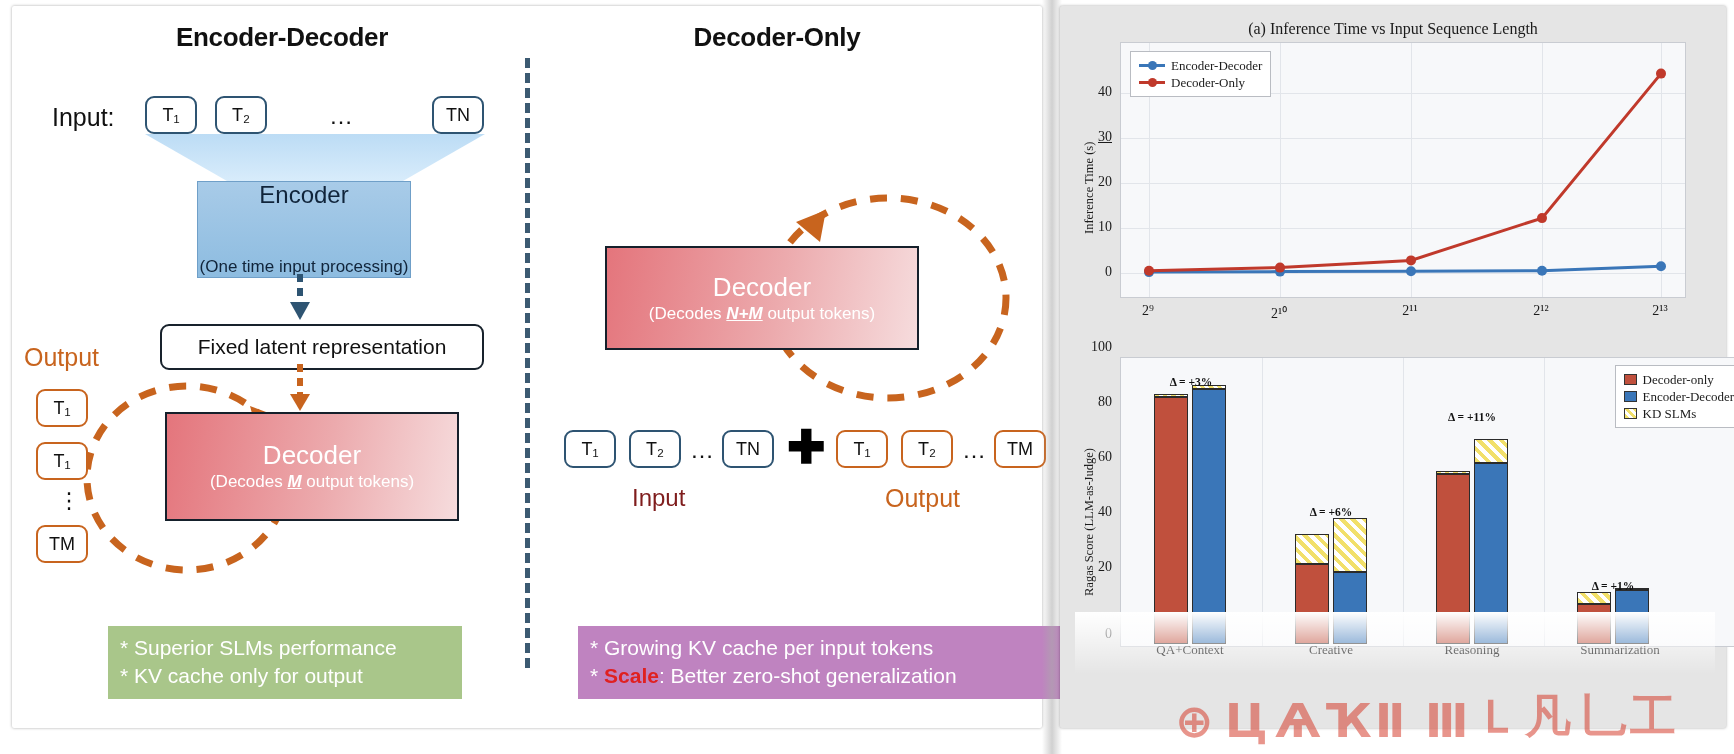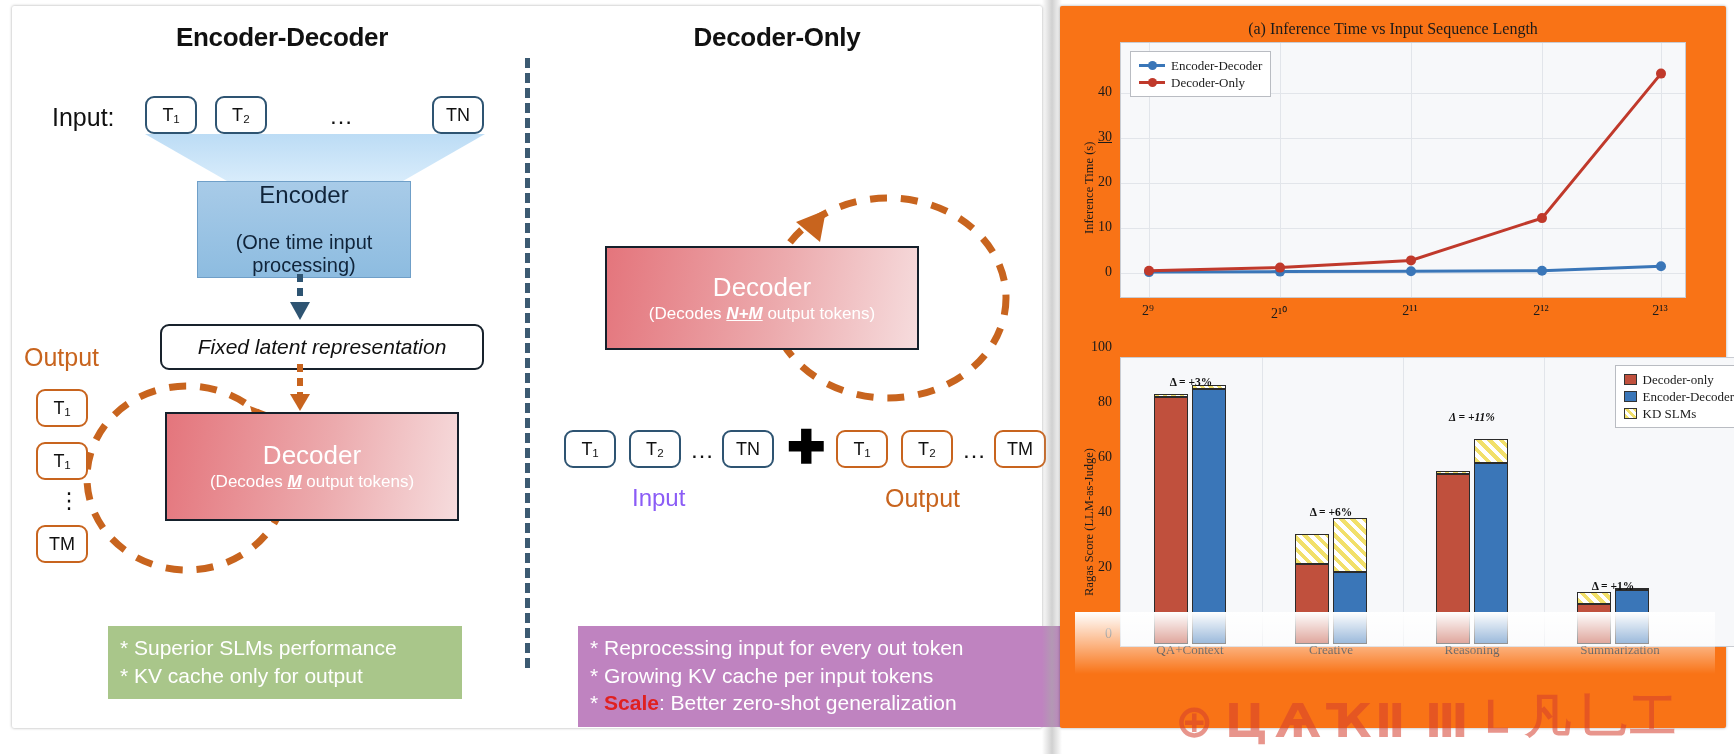--- a/index.html
+++ b/index.html
@@ -12,58 +12,58 @@
 
   .divider{position:absolute;left:513px;top:52px;height:610px;border-left:5px dashed #3c5a72;}
 
   .dtitle{position:absolute;font-weight:bold;color:#111;text-align:center;
       font-family:"Liberation Sans",sans-serif;font-size:26px;letter-spacing:-.3px;}
   #t-ed{left:80px;top:16px;width:380px;}
   #t-do{left:600px;top:16px;width:330px;}
 
   .lbl-input{position:absolute;font-size:25px;color:#111;}
   .lbl-output-orange{position:absolute;font-size:25px;color:#c8641e;font-weight:400;}
-  .lbl-plain{position:absolute;font-size:24px;color:#8b5cf6;}
+  .lbl-plain{position:absolute;font-size:24px;color:#7f1d1d;}
 
   
   .tok{position:absolute;width:52px;height:38px;border-radius:9px;background:#fff;
       display:flex;align-items:center;justify-content:center;font-size:18px;color:#111;box-sizing:border-box;}
   .tok.blue{border:2.4px solid #2e5472;}
   .tok.orange{border:2.4px solid #c8641e;}
   .dots{position:absolute;font-size:24px;color:#111;letter-spacing:2px;}
   .vdots{position:absolute;font-size:22px;color:#111;line-height:6px;}
 
   
   .funnel{position:absolute;}
 
   .encoder-box{position:absolute;background:linear-gradient(180deg,#a8cbe8,#8dbce0);
       border:1.5px solid #6f9fc8;display:flex;flex-direction:column;align-items:center;justify-content:space-between;
       color:#10243a;text-align:center;}
   .encoder-box .bt{font-size:24px;line-height:1.1;}
-  .encoder-box .st{font-size:20px;line-height:1.15;margin-top:9px;}
+  .encoder-box .st{font-size:17px;line-height:1.15;margin-top:9px;}
 
   .latent-box{position:absolute;border:2.6px solid #18222c;border-radius:9px;background:#fff;
       display:flex;align-items:center;justify-content:center;font-size:21px;color:#111;}
 
   .decoder-box{position:absolute;background:linear-gradient(100deg,#e4757c 0%,#ecaaad 55%,#f6dcdd 100%);
       border:2.2px solid #15202b;display:flex;flex-direction:column;align-items:center;justify-content:center;
       color:#fff;text-align:center;}
   .decoder-box .bt{font-size:26px;line-height:1.1;}
   .decoder-box .st{font-size:17px;line-height:1.15;margin-top:2px;}
   .decoder-box .st u{font-style:italic;font-weight:bold;}
 
   .note-box{position:absolute;padding:8px 12px 10px 12px;color:#fff;font-size:21px;line-height:1.32;}
   .note-green{background:#a9c68a;}
   .note-purple{background:#bf83c0;}
   .note-box .hot{color:#e02020;font-weight:bold;}
 
   .plus{position:absolute;color:#000;font-size:46px;font-weight:bold;line-height:1;}
 
   
-  .charts-panel{position:absolute;left:1060px;top:6px;width:666px;height:722px;background:#f97316;
+  .charts-panel{position:absolute;left:1060px;top:6px;width:666px;height:722px;background:#e5e5e5;
       box-shadow:0 0 3px rgba(0,0,0,.35);border-radius:2px;}
   .chart-title{position:absolute;width:100%;text-align:center;font-family:"Liberation Serif",serif;
       font-size:16px;color:#1b1b1b;}
 
   .plot{position:absolute;background:#f7f8fa;border:1px solid #c9ccd2;box-sizing:border-box;}
   .gl{position:absolute;background:#e2e5ea;}
   .glv{width:1px;height:100%;top:0;}
   .glh{height:1px;width:100%;left:0;}
 
   .tick{position:absolute;font-family:"Liberation Serif",serif;font-size:14px;color:#1b1b1b;}
@@ -126,21 +126,21 @@
     <div class="encoder-box" style="left:185px;top:175px;width:212px;height:95px;">
       <div class="bt">Encoder</div>
       <div class="st">(One time input processing)</div>
     </div>
 
     <svg style="position:absolute;left:276px;top:268px;" width="24" height="48">
       <line x1="12" y1="0" x2="12" y2="28" stroke="#2e5472" stroke-width="6" stroke-dasharray="8,6"></line>
       <polygon points="2,28 22,28 12,46" fill="#2e5472"></polygon>
     </svg>
 
-    <div class="latent-box" style="left:148px;top:318px;width:320px;height:42px;font-style:italic;">Fixed latent representation</div>
+    <div class="latent-box" style="left:148px;top:318px;width:320px;height:42px;">Fixed latent representation</div>
 
     <svg style="position:absolute;left:276px;top:358px;" width="24" height="48">
       <line x1="12" y1="0" x2="12" y2="30" stroke="#c8641e" stroke-width="6" stroke-dasharray="8,6"></line>
       <polygon points="2,30 22,30 12,47" fill="#c8641e"></polygon>
     </svg>
 
     <svg style="position:absolute;left:60px;top:372px;" width="230" height="200">
       <ellipse cx="115" cy="100" rx="100" ry="92" fill="none" stroke="#c8641e" stroke-width="7" stroke-dasharray="17,14"></ellipse>
       <polygon points="178,28 210,40 186,58" fill="#c8641e"></polygon>
     </svg>
@@ -187,21 +187,20 @@
 
     <div class="tok orange" style="left:824px;top:424px;">T₁</div>
     <div class="tok orange" style="left:889px;top:424px;">T₂</div>
     <div class="dots" style="left:950px;top:430px;">…</div>
     <div class="tok orange" style="left:982px;top:424px;">TM</div>
 
     <div class="lbl-plain" style="left:620px;top:478px;">Input</div>
     <div class="lbl-output-orange" style="left:873px;top:478px;">Output</div>
 
     <div class="note-box note-purple" style="left:566px;top:620px;width:466px;">
-      <div>* Reprocessing input for every out token</div>
       <div>* Growing KV cache per input tokens</div>
       <div>
         <span>* </span><span class="hot">Scale</span><span>: Better zero-shot generalization</span>
       </div>
     </div>
   </div>
 
   <div class="edge-fade-l"></div>
 
   <div class="charts-panel">
@@ -283,21 +282,21 @@
       <div class="bar" style="left:174px;bottom:2px;width:34px;height:80px;background:#c0503d;"></div>
       <div class="bar" style="left:174px;bottom:82px;width:34px;height:30px;background:repeating-linear-gradient(45deg,#f2e06a,#f2e06a 4px,#fff 4px,#fff 8px);"></div>
       <div class="bar" style="left:212px;bottom:2px;width:34px;height:72px;background:#3a76b8;"></div>
       <div class="bar" style="left:212px;bottom:74px;width:34px;height:54px;background:repeating-linear-gradient(45deg,#f2e06a,#f2e06a 4px,#fff 4px,#fff 8px);"></div>
       <div class="delta" style="left:165px;top:148px;width:90px;">Δ = +6%</div>
 
       <div class="bar" style="left:315px;bottom:2px;width:34px;height:170px;background:#c0503d;"></div>
       <div class="bar" style="left:315px;bottom:172px;width:34px;height:3px;background:repeating-linear-gradient(45deg,#f2e06a,#f2e06a 3px,#fff 3px,#fff 6px);"></div>
       <div class="bar" style="left:353px;bottom:2px;width:34px;height:181px;background:#3a76b8;"></div>
       <div class="bar" style="left:353px;bottom:183px;width:34px;height:24px;background:repeating-linear-gradient(45deg,#f2e06a,#f2e06a 4px,#fff 4px,#fff 8px);"></div>
-      <div class="delta" style="left:306px;top:53px;width:90px;font-style:italic;">Δ = +11%</div>
+      <div class="delta" style="left:306px;top:53px;width:90px;">Δ = +11%</div>
 
       <div class="bar" style="left:456px;bottom:2px;width:34px;height:40px;background:#c0503d;"></div>
       <div class="bar" style="left:456px;bottom:42px;width:34px;height:12px;background:repeating-linear-gradient(45deg,#f2e06a,#f2e06a 4px,#fff 4px,#fff 8px);"></div>
       <div class="bar" style="left:494px;bottom:2px;width:34px;height:54px;background:#3a76b8;"></div>
       <div class="bar" style="left:494px;bottom:56px;width:34px;height:2px;background:repeating-linear-gradient(45deg,#f2e06a,#f2e06a 3px,#fff 3px,#fff 6px);"></div>
       <div class="delta" style="left:447px;top:222px;width:90px;">Δ = +1%</div>
 
       <div class="legend" style="right:6px;top:7px;">
         <div class="row">
           <span class="swatch-box" style="background:#c0503d;"></span>

